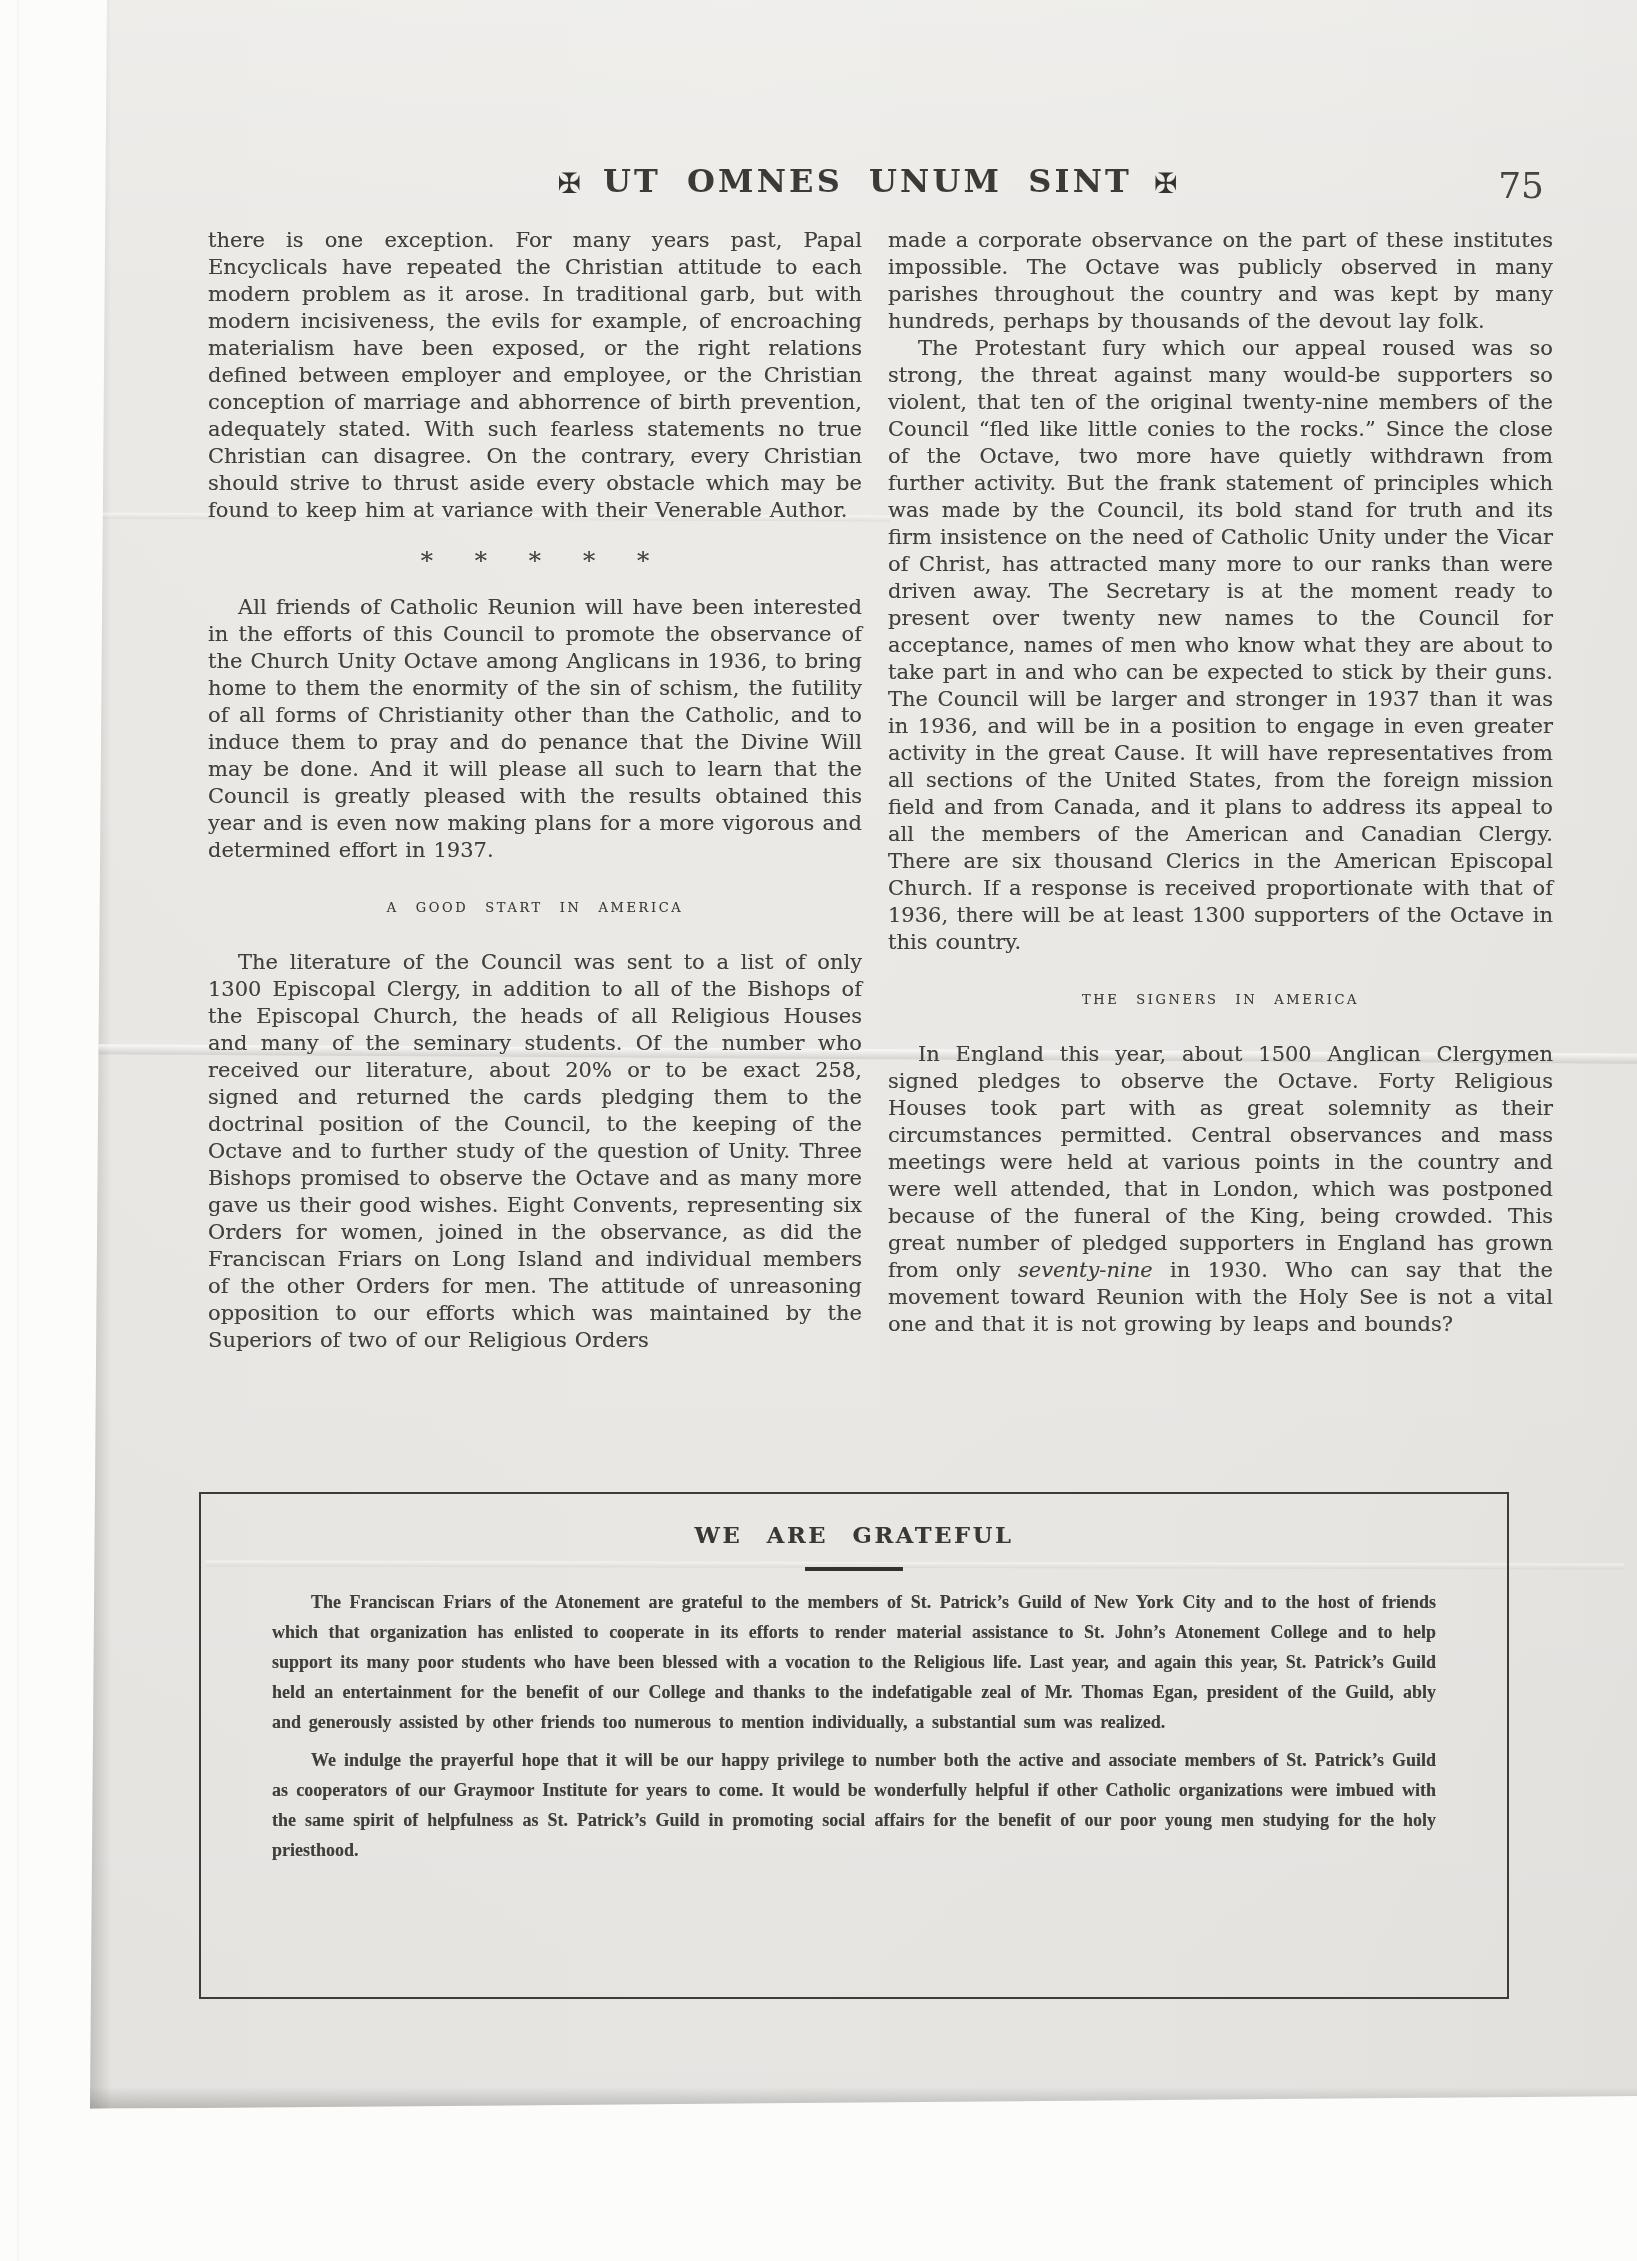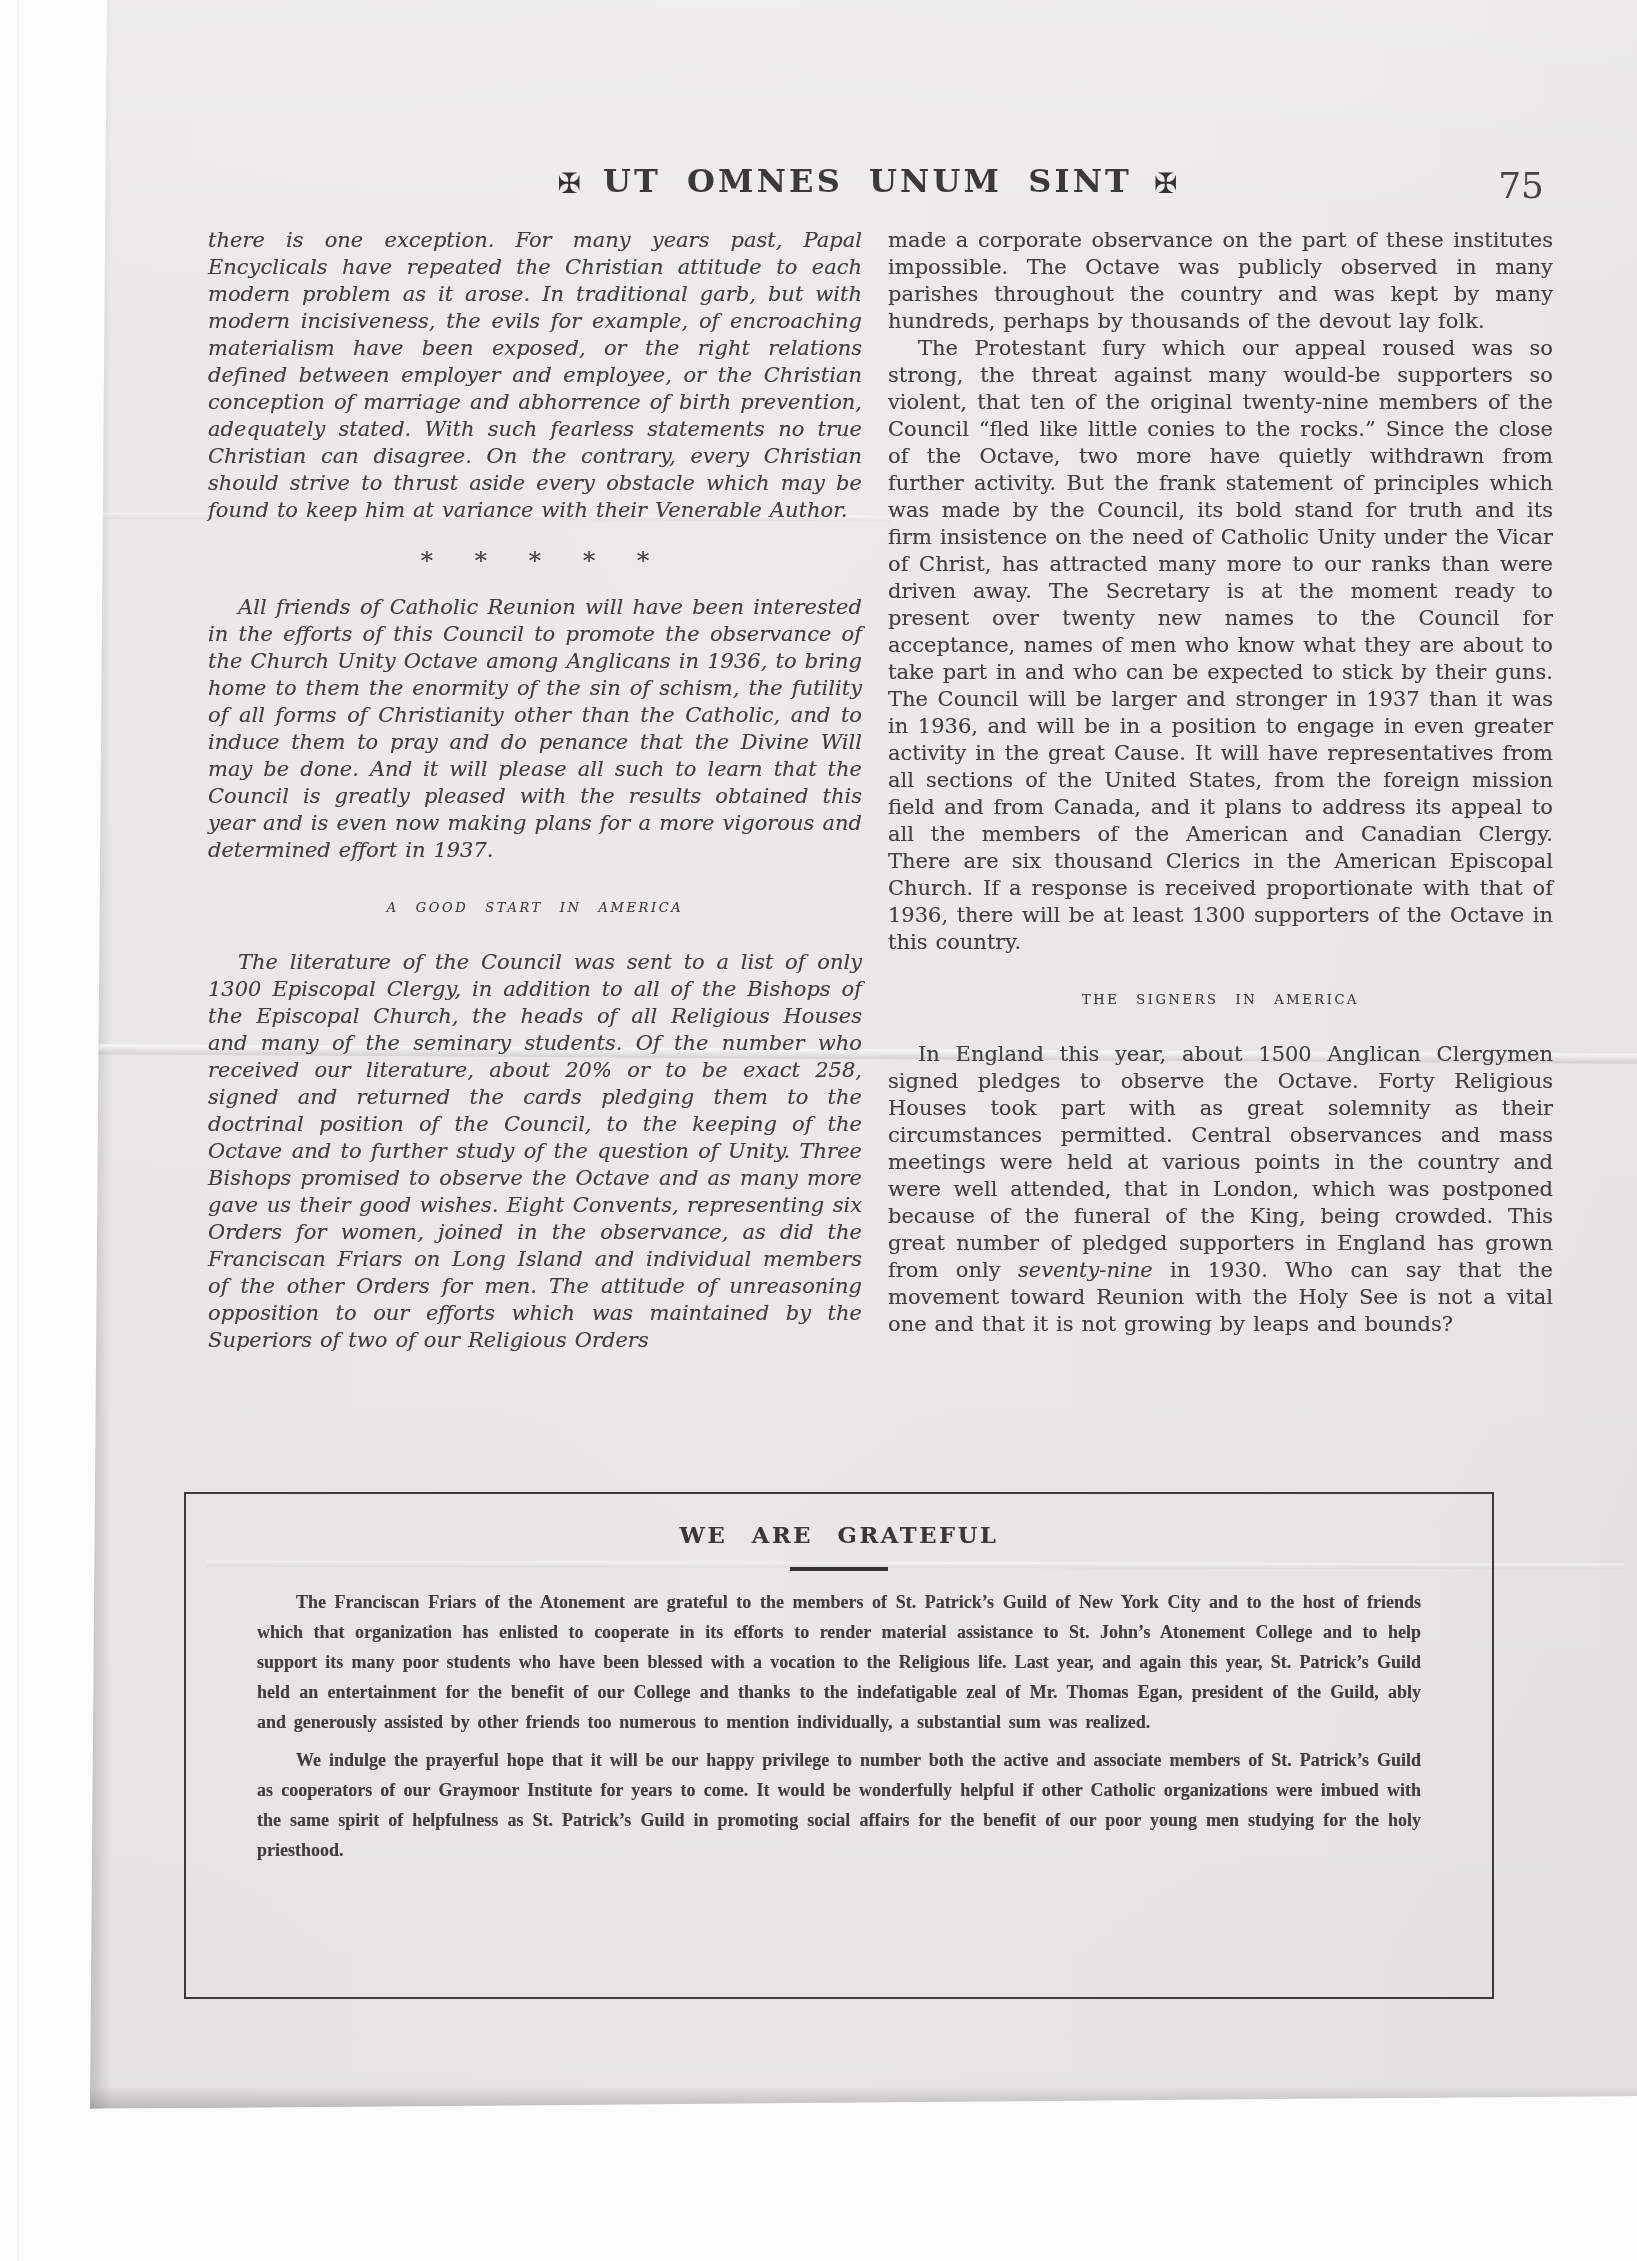--- a/index.html
+++ b/index.html
@@ -57,21 +57,21 @@
   .cross.left  { margin-right:22px; }
   .cross.right { margin-left:22px; }
   .page-number {
     position:absolute; top:165px; right:93px;
     font-size:36px; color:#45443ف;
     color:#454440;
   }
 
   
   .column { position:absolute; top:227px; color:#41403d; }
-  .column-left  { left:208px;  width:654px;font-style:italic; }
+  .column-left  { left:208px;  width:654px; }
   .column-right { left:888px; width:665px; }
   .body-para {
     margin:0;
     font-size:21px; line-height:27px;
     text-align:justify; word-spacing:1.3px;
     text-shadow:0 0 0.6px rgba(65,64,61,0.45);
   }
   .indent { text-indent:30px; }
   .asterisk-separator {
     text-align:center; font-size:24.5px; color:#454442;
@@ -81,21 +81,21 @@
   .section-heading {
     text-align:center; font-size:13px; font-weight:400;
     letter-spacing:2.6px; word-spacing:10.3px; color:#3d3b38;
     margin:36px 0 34px 0;
     text-shadow:0 0 0.6px rgba(60,59,56,0.4);
   }
   .italic { font-style:italic;margin-top:27px; }
 
   
   .grateful-box {
-    position:absolute; left:184px; top:1492px; width:1310px; height:507px;
+    position:absolute; left:199px; top:1492px; width:1310px; height:507px;
     border:2.6px solid #3e3c38; box-sizing:border-box;
     overflow:hidden;
   }
   .box-heading {
     text-align:center; margin-top:28px;
     font-size:22.6px; font-weight:700; letter-spacing:2.6px; word-spacing:14px;
     color:#3a3835; text-shadow:0 0 0.6px rgba(58,56,53,0.4);
   }
   .box-rule { width:98px; height:4.5px; background:#34322e; margin:11.6px auto 0 auto; }
   .box-body { margin:15.5px 63px 0 63px; }

